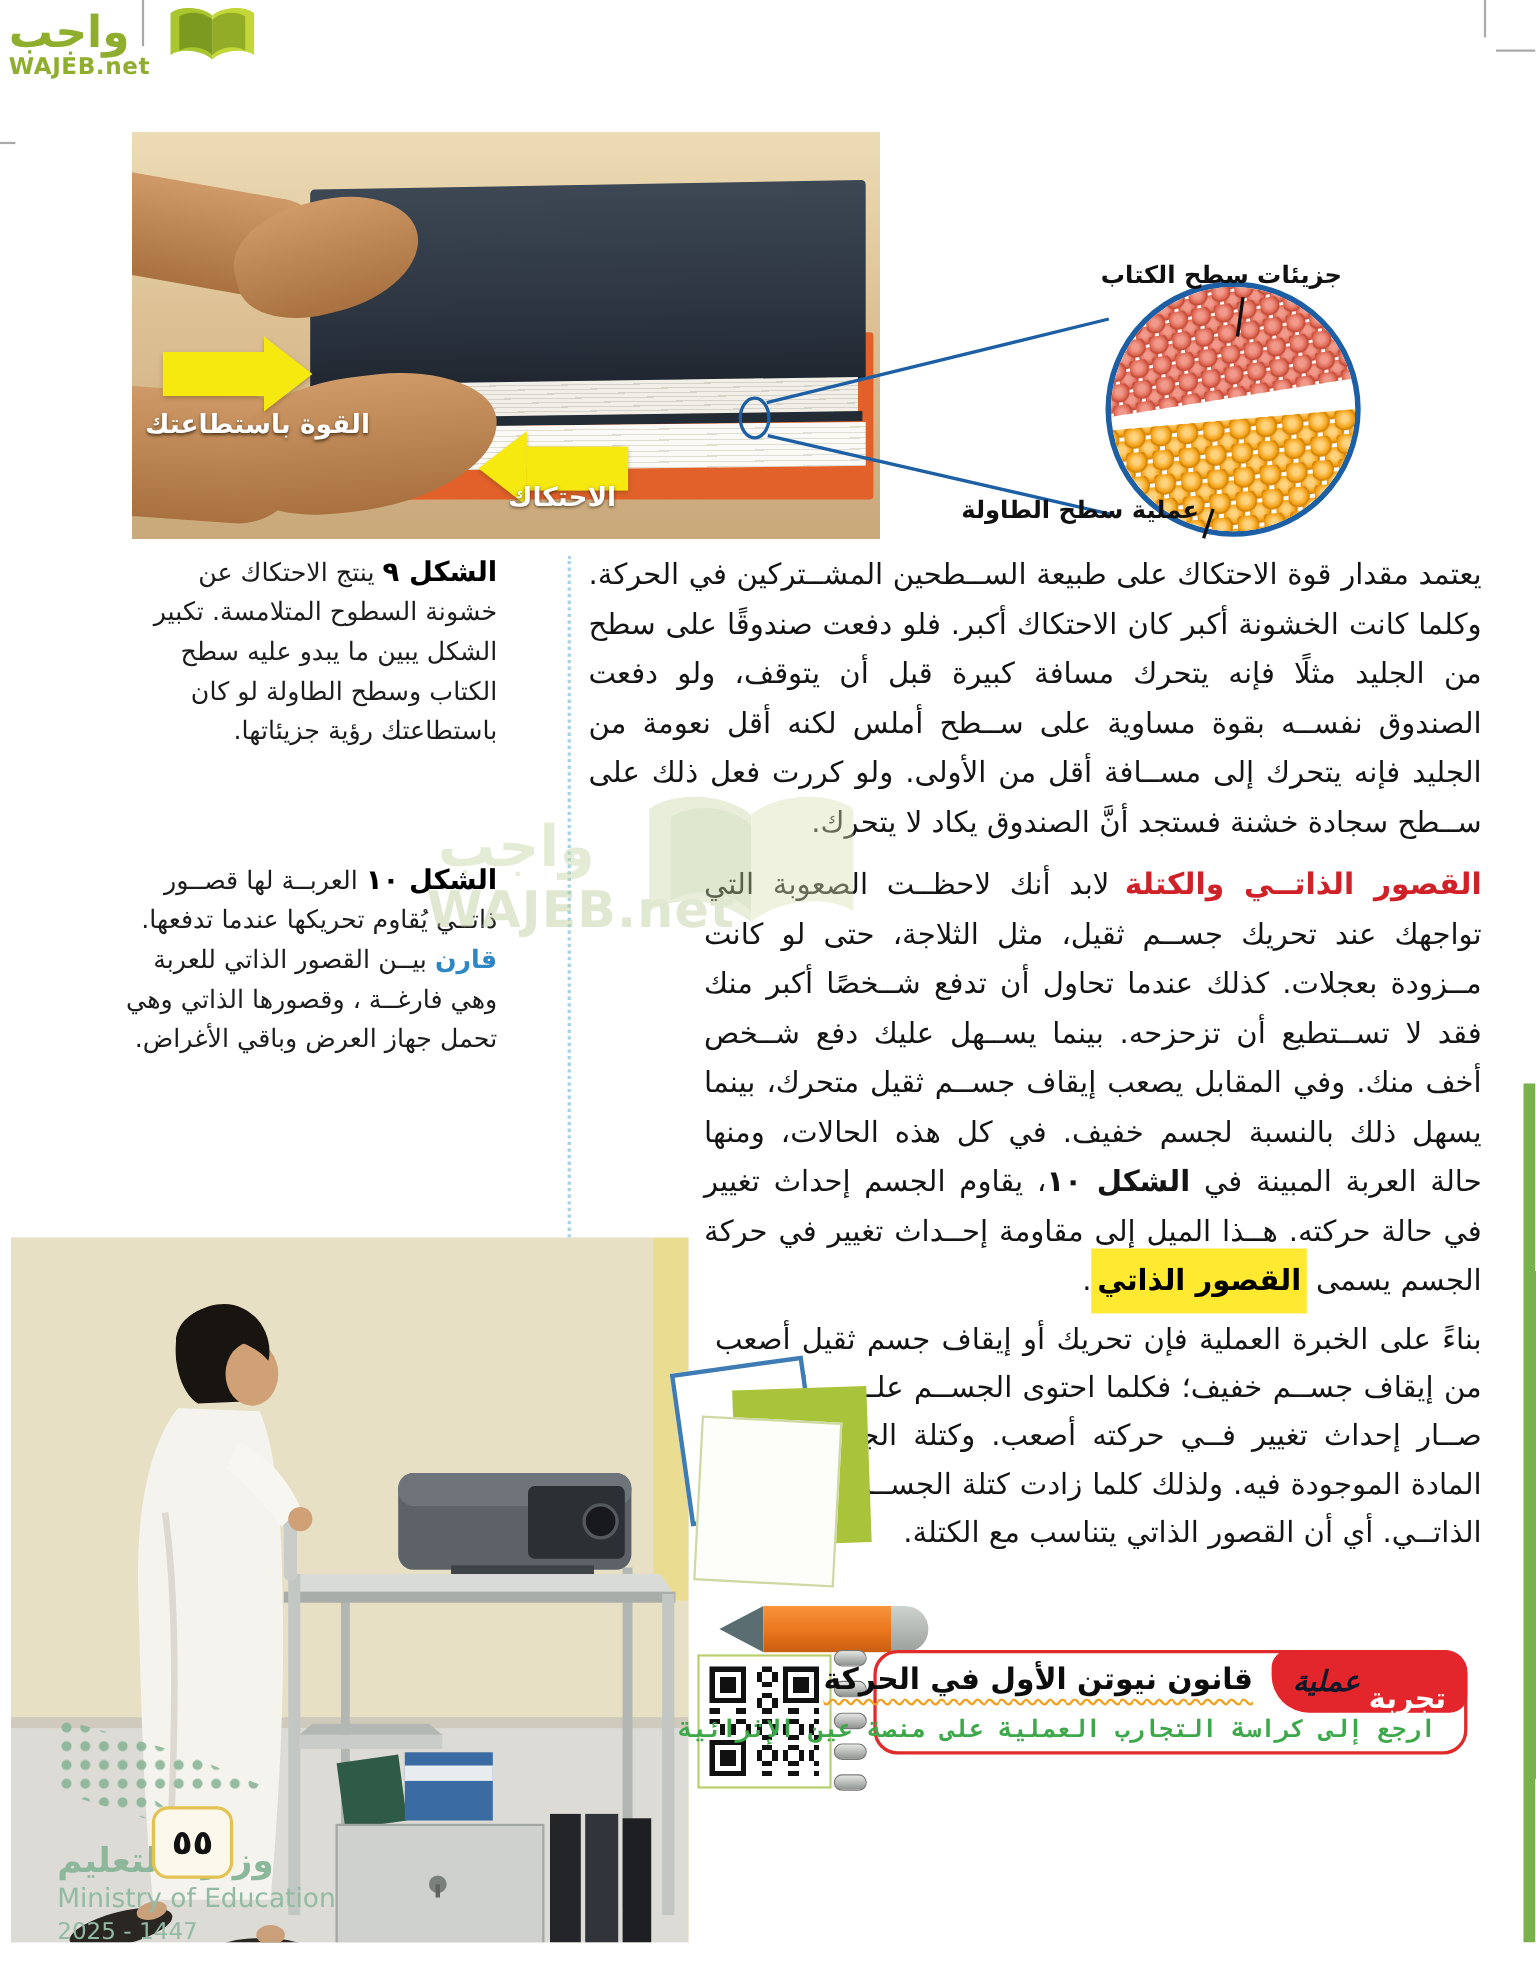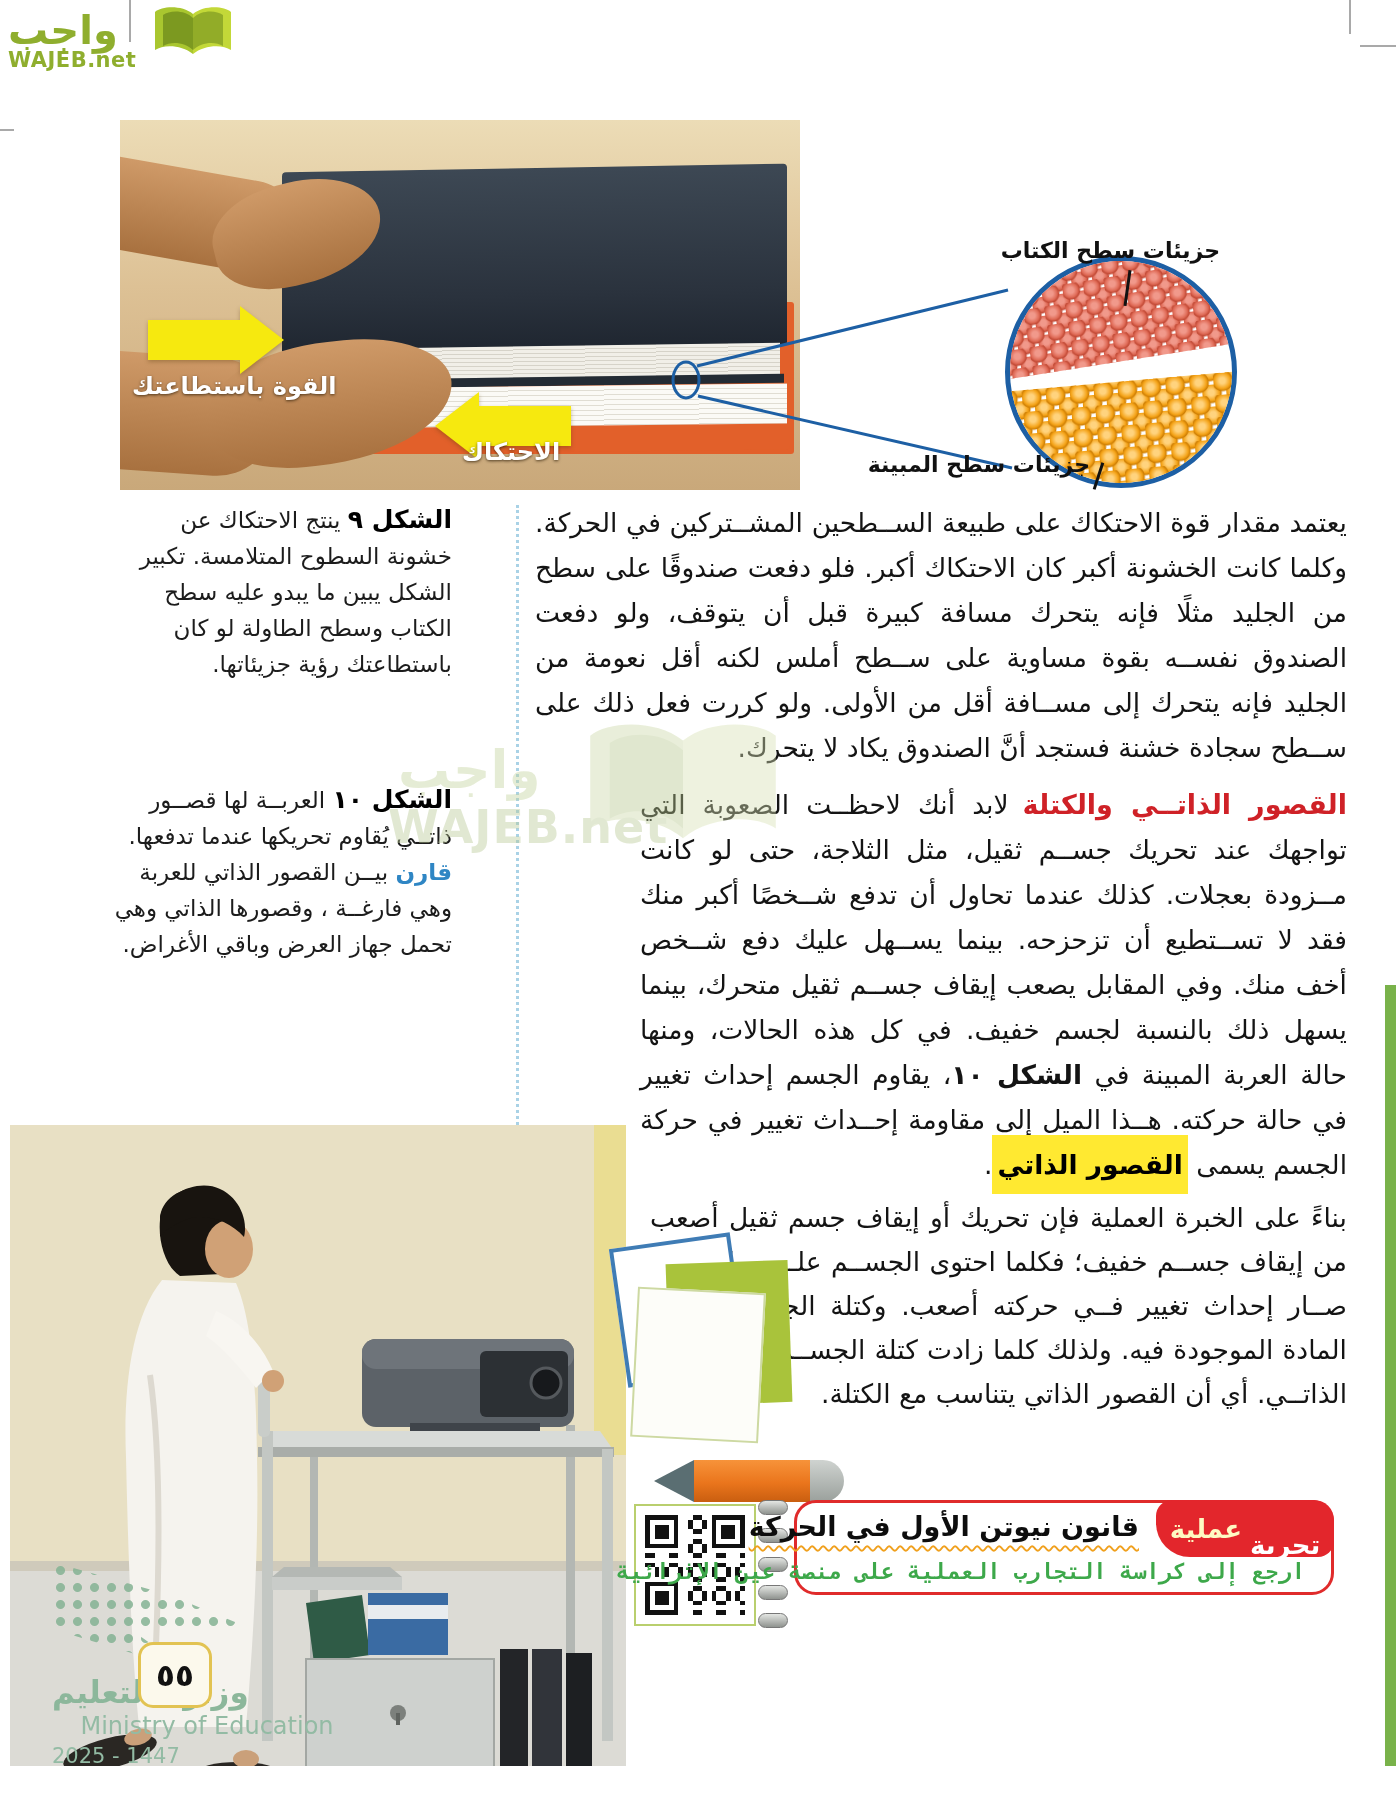--- a/index.html
+++ b/index.html
@@ -86,21 +86,21 @@
   
   .photo2{position:absolute;left:10px;top:1125px;width:616px;height:672px;overflow:hidden;background:#e8e0c4;}
 
   
   .ministry{position:absolute;left:52px;top:1562px;width:310px;z-index:5;pointer-events:none;}
   .min-dots{width:200px;height:108px;opacity:.85;
             background-image:radial-gradient(circle,#84b293 4px,transparent 5px);
             background-size:17px 17px;
             clip-path:polygon(0 0,58% 30%,100% 62%,42% 66%,68% 100%,0 62%);}
   .min-ar{font-size:31px;font-weight:bold;color:#8cb79b;margin-top:4px;letter-spacing:6px;}
-  .min-en{font-size:24px;color:#93bba4;margin-top:2px;text-align:center;}
+  .min-en{font-size:24px;color:#93bba4;margin-top:2px;}
   .min-year{font-size:21px;color:#93bba4;margin-top:4px;}
   .pagenum{position:absolute;left:138px;top:1642px;width:68px;height:60px;border:3px solid #e2c352;
            border-radius:15px;background:#fcf9ec;display:flex;align-items:center;justify-content:center;
            font-size:31px;font-weight:bold;color:#111;z-index:6;}
 
   
   .experiment{position:absolute;left:606px;top:1232px;width:740px;height:400px;}
   .sheet{position:absolute;box-sizing:border-box;}
   .sheet-blue{left:12px;top:8px;width:122px;height:140px;background:#fff;border:4px solid #3f7cb5;transform:rotate(-8deg);}
   .sheet-green{left:62px;top:30px;width:122px;height:142px;background:#a9c33b;transform:rotate(-2deg);}
@@ -111,21 +111,21 @@
   .pencil .eraser{width:34px;height:42px;background:linear-gradient(180deg,#cfd3d0,#9aa09c);border-radius:0 21px 21px 0;}
   .qr-sheet{position:absolute;left:28px;top:272px;width:118px;height:118px;background:#fff;border:2px solid #b9cf6e;
             display:flex;align-items:center;justify-content:center;}
   .rings{position:absolute;left:152px;top:268px;width:30px;height:128px;display:flex;flex-direction:column;justify-content:space-between;}
   .ring{width:30px;height:15px;border-radius:8px;background:linear-gradient(180deg,#e4e6e3,#8f938f);border:1px solid #777;box-sizing:border-box;}
   .redbox{position:absolute;left:188px;top:268px;width:540px;height:95px;background:#fff;border:3px solid #e02b2b;
           border-radius:22px;box-sizing:border-box;}
   .exp-badge{position:absolute;right:-3px;top:-3px;width:178px;height:57px;background:#e3262c;
              border-radius:16px 20px 16px 34px;display:flex;align-items:center;justify-content:center;
              direction:rtl;gap:8px;font-size:26px;font-weight:bold;}
-  .exp-badge .w1{color:#ffffff;margin-top:32px;} .exp-badge .w2{color:#fef9c3;}
+  .exp-badge .w1{color:#ffffff;margin-top:32px;} .exp-badge .w2{color:#0f172a;font-style:italic;}
   .exp-title{position:absolute;right:192px;top:8px;direction:rtl;font-size:27px;font-weight:bold;color:#0d0d0d;
              text-decoration:underline wavy #f0a01d 2px;text-underline-offset:9px;white-space:nowrap;}
   .exp-sub{position:absolute;right:26px;bottom:6px;direction:rtl;font-size:22px;font-weight:bold;color:#3da84a;white-space:nowrap;font-family:Liberation Mono, monospace;}
 
   .greenbar{position:absolute;left:1385px;top:985px;width:11px;height:815px;background:#79b24a;}
 </style>
 </head>
 <body>
 
 <div id="page">
@@ -181,21 +181,21 @@
     <line x1="99" y1="128" x2="410" y2="52" stroke="#1d5fa4" stroke-width="3"></line>
     <line x1="100" y1="158" x2="414" y2="230" stroke="#1d5fa4" stroke-width="3"></line>
   </svg>
 
   <div class="mol-circle">
     <div class="mol-red"></div>
     <div class="mol-orange"></div>
   </div>
   <div class="mol-label" style="left:1020px;top:238px;width:200px;">جزيئات سطح الكتاب</div>
   <div class="mol-tick" style="left:1126px;top:270px;height:36px;transform:rotate(8deg);"></div>
-  <div class="mol-label" style="left:880px;top:452px;width:210px;">جزيئات سطح المبينة</div>
+  <div class="mol-label" style="left:880px;top:452px;width:210px;">عملية سطح الطاولة</div>
   <div class="mol-tick" style="left:1097px;top:462px;height:28px;transform:rotate(18deg);"></div>
 
   <div class="caption abs" style="left:112px;top:502px;width:340px;">
     <span class="cap-num">الشكل ٩</span><span> ينتج الاحتكاك عن خشونة السطوح المتلامسة. تكبير الشكل يبين ما يبدو عليه سطح الكتاب وسطح الطاولة لو كان باستطاعتك رؤية جزيئاتها.</span>
   </div>
 
   <div class="dotline"></div>
 
   <div class="wm">
     <svg class="abs" style="left:190px;top:0;" width="210" height="150" viewBox="0 0 86 58">

